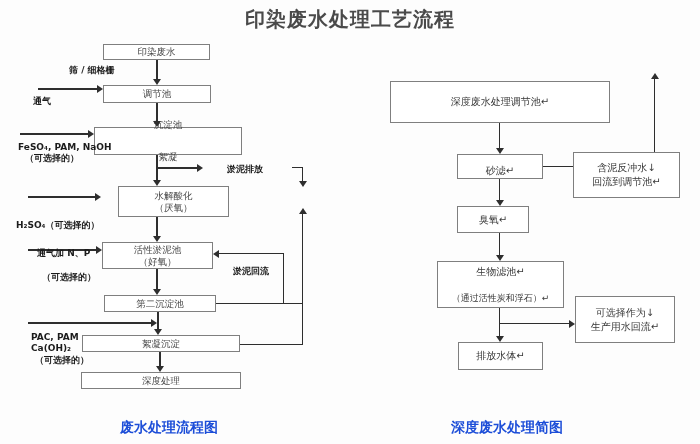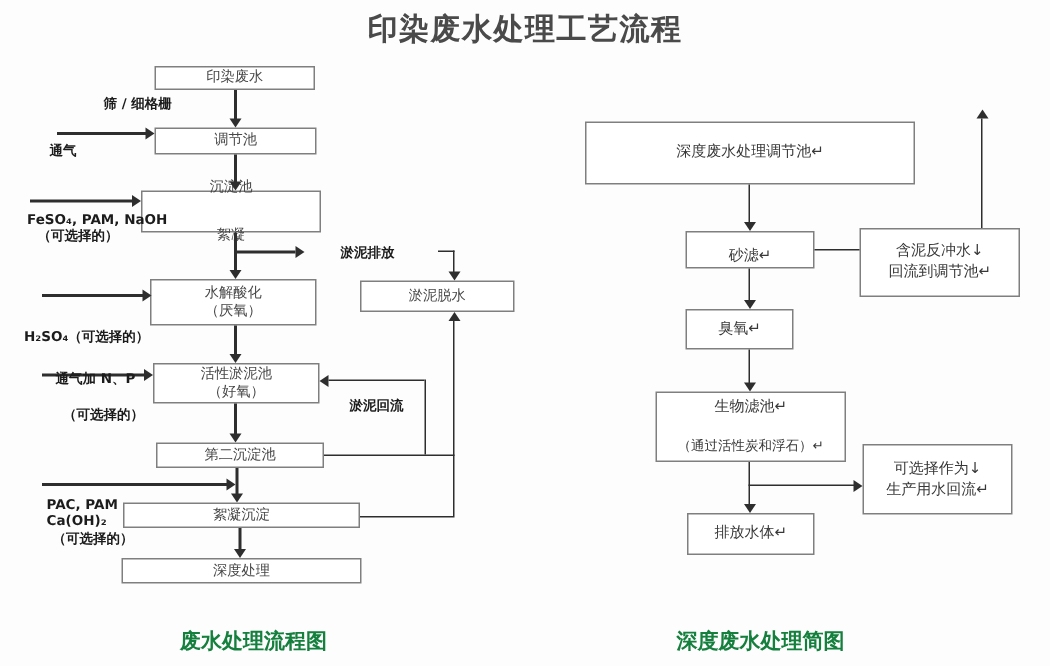--- a/index.html
+++ b/index.html
@@ -1,20 +1,20 @@
 <!DOCTYPE html>
 <html><head>
 <meta charset="utf-8">
 <style>
   html,body{margin:0;padding:0;}
   body{font-family:"DejaVu Sans","Liberation Sans",sans-serif;background:#ffffff;}
   #stage{position:relative;width:700px;height:444px;background:#fdfdfd;overflow:hidden;}
   .title{position:absolute;left:0;top:6px;width:700px;text-align:center;
          font-size:20px;font-weight:bold;color:#4a4a4a;letter-spacing:1px;}
-  .caption{position:absolute;font-size:14px;font-weight:bold;color:#15803d;
+  .caption{position:absolute;font-size:14px;font-weight:bold;color:#1d4ed8;
            text-align:center;white-space:nowrap;}
   .box{position:absolute;background:#ffffff;border:1px solid #7f7f7f;
        display:flex;flex-direction:column;align-items:center;justify-content:center;
        font-size:9.5px;color:#474747;line-height:12px;text-align:center;box-sizing:border-box;}
   .box span{white-space:nowrap;}
   .rbox{font-size:10px;color:#383838;line-height:14px;}
   .lbl{position:absolute;font-size:9px;font-weight:bold;color:#1c1c1c;white-space:nowrap;line-height:10px;}
   .hline,.vline{position:absolute;background:#2e2e2e;}
   .hline{height:2px;} .vline{width:2px;}
   .thin.hline{height:1px;} .thin.vline{width:1px;}
@@ -30,43 +30,40 @@
 <div id="stage">
 
   <div class="title">印染废水处理工艺流程</div>
 
   <div class="box" style="left:103px;top:44px;width:107px;height:16px;">
     <span>印染废水</span>
   </div>
   <div class="box" style="left:103px;top:85px;width:108px;height:18px;">
     <span>调节池</span>
   </div>
-  <div class="box" style="left:94px;top:127px;width:120px;height:28px;gap:20px;">
+  <div class="box" style="left:94px;top:127px;width:148px;height:28px;gap:20px;">
     <span>沉淀池</span>
     <span>絮凝</span>
   </div>
-  <div class="box" style="left:100px;top:186px;width:111px;height:31px;">
+  <div class="box" style="left:118px;top:186px;width:111px;height:31px;">
     <span>水解酸化</span>
     <span>（厌氧）</span>
   </div>
   <div class="box" style="left:102px;top:242px;width:111px;height:27px;">
     <span>活性淤泥池</span>
     <span>（好氧）</span>
   </div>
   <div class="box" style="left:104px;top:295px;width:112px;height:17px;">
     <span>第二沉淀池</span>
   </div>
   <div class="box" style="left:82px;top:335px;width:158px;height:17px;">
     <span>絮凝沉淀</span>
   </div>
   <div class="box" style="left:81px;top:372px;width:160px;height:17px;">
     <span>深度处理</span>
-  </div>
-  <div class="box" style="left:240px;top:187px;width:103px;height:21px;">
-    <span>淤泥脱水</span>
   </div>
 
   <div class="vline" style="left:156px;top:60px;height:21px;"></div>
   <div class="arr ad" style="left:153px;top:79px;"></div>
   <div class="vline" style="left:156px;top:103px;height:19px;"></div>
   <div class="arr ad" style="left:153px;top:121px;"></div>
   <div class="vline" style="left:156px;top:155px;height:26px;"></div>
   <div class="arr ad" style="left:153px;top:180px;"></div>
   <div class="vline" style="left:156px;top:217px;height:20px;"></div>
   <div class="arr ad" style="left:153px;top:236px;"></div>

